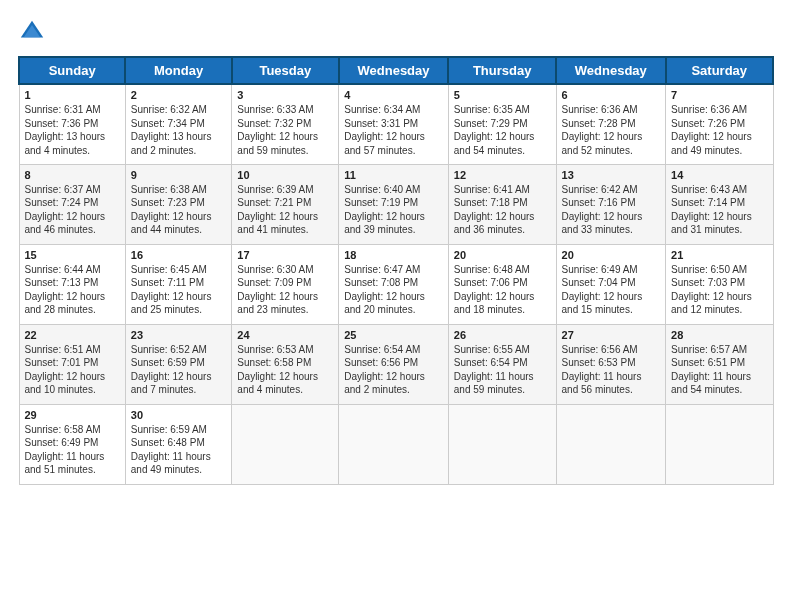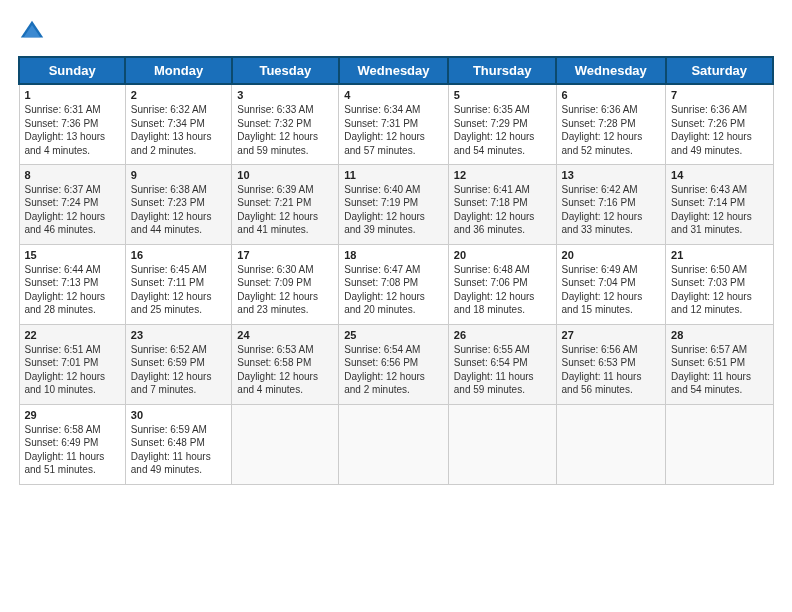--- a/index.html
+++ b/index.html
@@ -144,21 +144,21 @@
           <td>
             <span class="day-num">3</span>
             <div class="day-info" style="white-space: pre-line;">Sunrise: 6:33 AM
 Sunset: 7:32 PM
 Daylight: 12 hours
 and 59 minutes.</div>
           </td>
           <td>
             <span class="day-num">4</span>
             <div class="day-info" style="white-space: pre-line;">Sunrise: 6:34 AM
-Sunset: 7:31 PM
+Sunset: 3:31 PM
 Daylight: 12 hours
 and 57 minutes.</div>
           </td>
           <td>
             <span class="day-num">5</span>
             <div class="day-info" style="white-space: pre-line;">Sunrise: 6:35 AM
 Sunset: 7:29 PM
 Daylight: 12 hours
 and 54 minutes.</div>
           </td>

